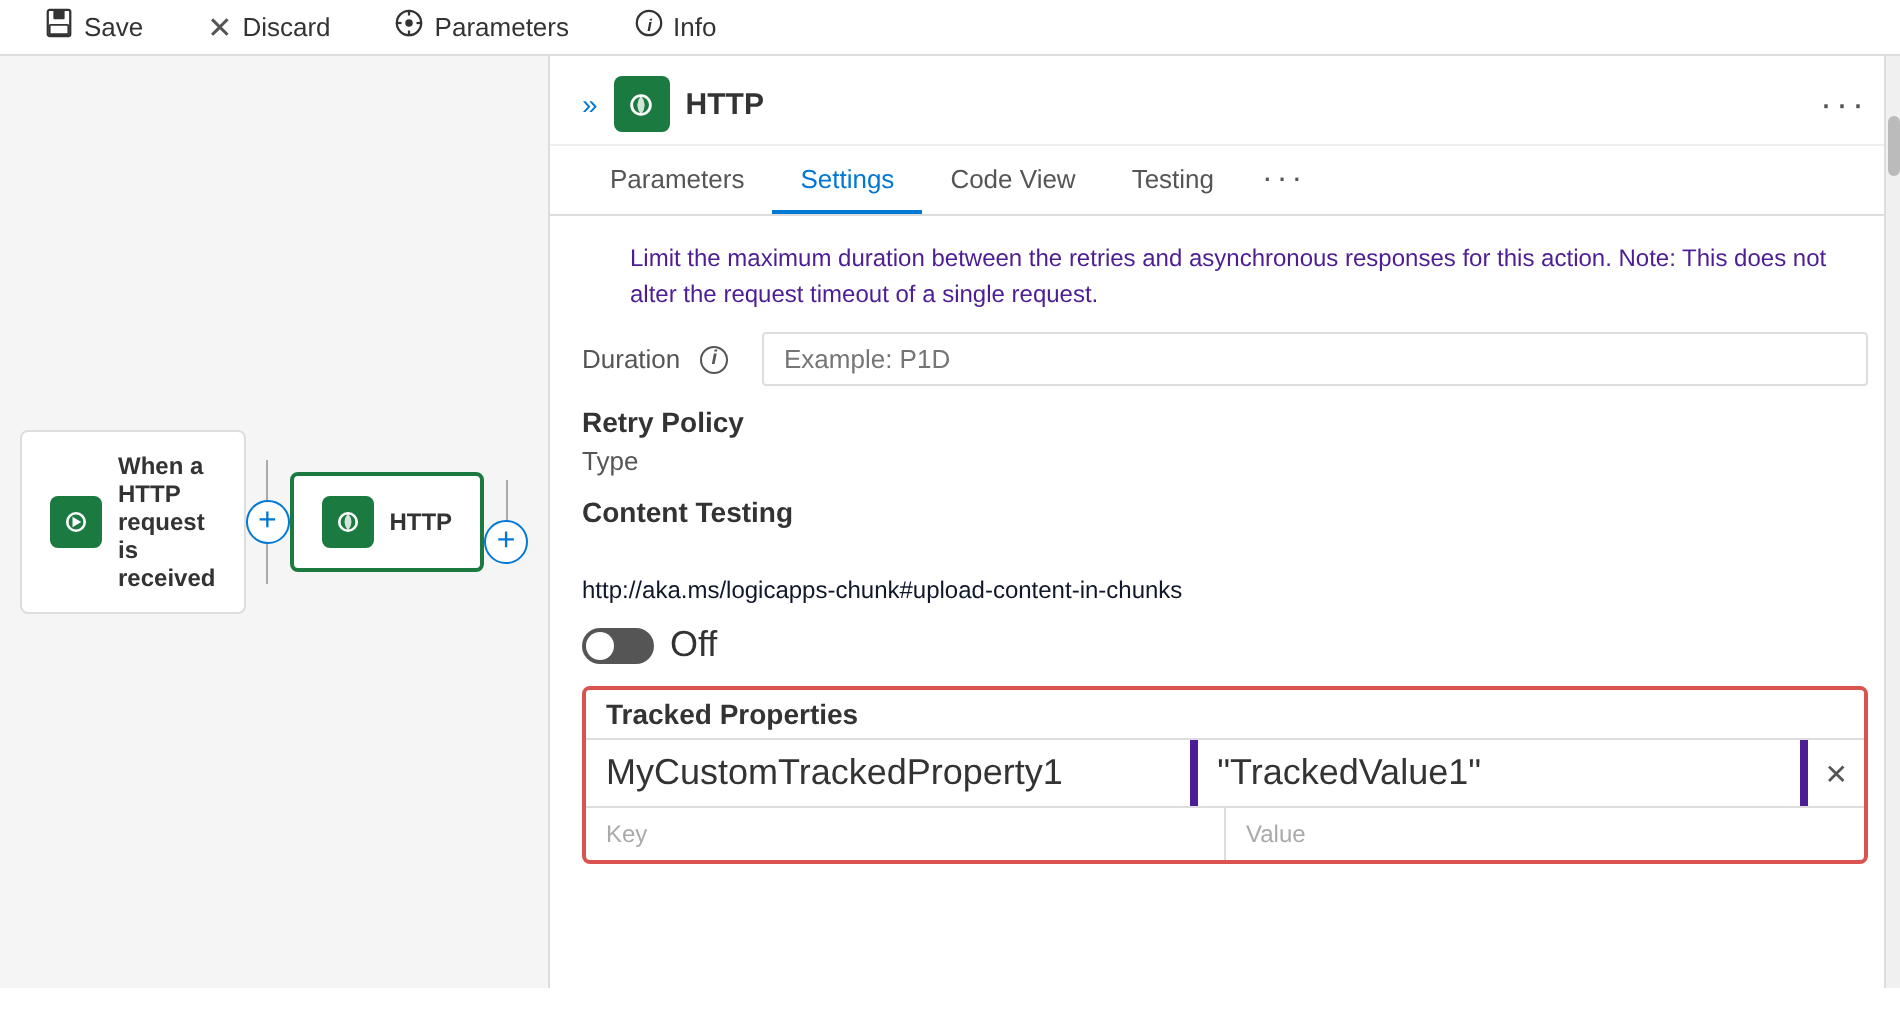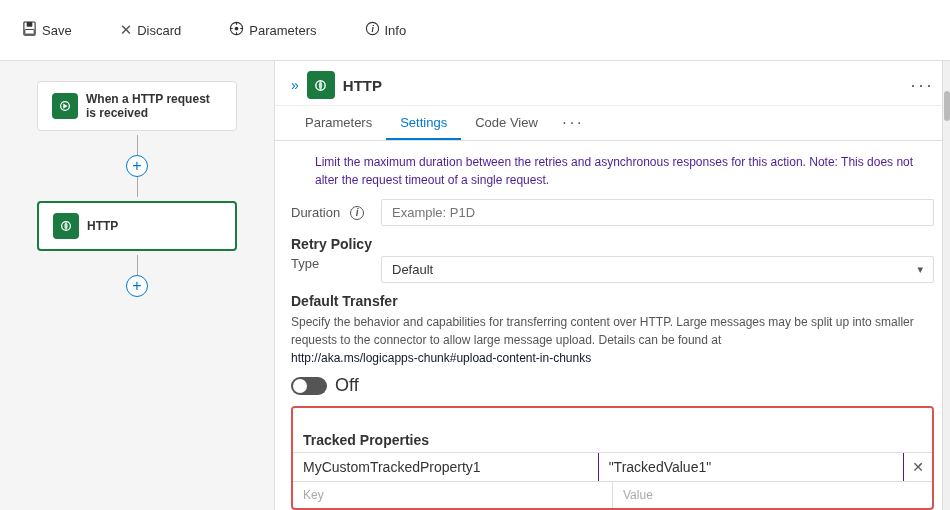--- a/index.html
+++ b/index.html
@@ -1,39 +1,39 @@
 <!DOCTYPE html>
 <html><head>
   <meta charset="utf-8">
   <style>
     * { box-sizing: border-box; margin: 0; padding: 0; }
     body { font-family: 'Segoe UI', Arial, sans-serif; font-size: 13px; background: #fff; color: #333; width: 950px; height: 510px; overflow: hidden; }
 
     
     .toolbar {
-      display: flex; align-items: center; gap: 36px;
+      display: flex; align-items: center; gap: 20px;
       padding: 8px 16px; border-bottom: 1px solid #ddd;
-      background: #fff; height: 61px;
+      background: #fff; height: 28px;
     }
     .toolbar-btn {
       display: flex; align-items: center; gap: 5px;
       cursor: pointer; font-size: 13px; color: #333;
       background: none; border: none; padding: 4px 6px;
     }
     .toolbar-icon { font-size: 15px; color: #555; }
 
     
     .main-layout {
       display: flex; height: calc(510px - 44px);
     }
 
     
     .left-panel {
       width: 275px; background: #f5f5f5; border-right: 1px solid #ddd;
-      display: flex; flex-direction: column; align-items: center;
+      display: flex; flex-direction: row; align-items: center;
       padding: 20px 10px; position: relative; flex-shrink: 0;
     }
 
     .flow-card {
       background: #fff; border: 1px solid #ddd; border-radius: 4px;
       padding: 10px 14px; width: 200px; display: flex; align-items: center; gap: 8px;
       font-size: 12px; font-weight: 600; color: #333; cursor: pointer;
     }
     .flow-card.http-card {
       border: 2px solid #1a7a3f; background: #fff;
@@ -96,21 +96,21 @@
     }
     .field-label { font-size: 13px; color: #555; min-width: 80px; display: flex; align-items: center; gap: 10px; }
     .field-input {
       flex: 1; border: 1px solid #ddd; border-radius: 2px;
       padding: 5px 10px; font-size: 13px; color: #4c1d95; background: #fff;
     }
 
     .section-title { font-size: 14px; font-weight: 700; color: #333; margin: 10px 0 4px 0; }
     .section-desc { font-size: 12px; color: #555; margin-bottom: 8px; line-height: 1.5; }
 
-    .select-row { display: flex; align-items: flex-start; gap: 10px; margin-bottom: 10px; }
+    .select-row { display: flex; align-items: flex-end; gap: 10px; margin-bottom: 10px; }
     .select-label { font-size: 13px; color: #555; min-width: 80px; }
     .select-control {
       flex: 1; border: 1px solid #ddd; border-radius: 2px;
       padding: 5px 10px; font-size: 13px; background: #fff;
       display: flex; align-items: center; justify-content: space-between; cursor: pointer;
     }
     .select-chevron { color: #555; font-size: 11px; }
 
     .link-text { color: #0f172a; font-size: 12px; cursor: pointer; text-decoration: none; }
 
@@ -125,27 +125,27 @@
     }
     .toggle-label { font-size: 18px; color: #333; }
 
     
     .tracked-props-section {
       border: 2px solid #d9534f; border-radius: 4px;
       margin-top: 8px; overflow: hidden;
     }
     .tracked-props-title {
       font-size: 14px; font-weight: 600; color: #333;
-      padding: 24px 10px 4px 10px; background: #fff;
+      padding: 4px 10px 4px 10px; background: #fff;
     }
     .tracked-props-row {
       display: flex; border-top: 1px solid #ddd;
     }
     .tracked-props-cell {
-      flex: 1; padding: 6px 10px; font-size: 14px; border-right: 1px solid #4c1d95;
+      flex: 1; padding: 6px 10px; font-size: 18px; border-right: 4px solid #4c1d95;
     }
     .tracked-props-cell:last-child { border-right: none; }
     .tracked-props-actions {
       display: flex; align-items: center; padding: 0 8px; background: #fff;
     }
     .delete-btn { color: #555; cursor: pointer; font-size: 14px; border: none; background: none; }
     .placeholder-row { display: flex; border-top: 1px solid #ddd; }
     .placeholder-cell {
       flex: 1; padding: 6px 10px; font-size: 12px; color: #aaa; border-right: 1px solid #ddd;
     }
@@ -261,48 +261,46 @@
     <div class="tabs">
       <div class="tab">
         <span>Parameters</span>
       </div>
       <div class="tab active">
         <span>Settings</span>
       </div>
       <div class="tab">
         <span>Code View</span>
       </div>
+      <div class="tab">
+        <span>Testing</span>
+      </div>
       <div class="tab-more">···</div>
     </div>
 
     <div class="content">
 
       <p class="description-text">Limit the maximum duration between the retries and asynchronous responses for this action. Note: This does not alter the request timeout of a single request.</p>
 
       <div class="field-row">
         <span class="field-label">
           <span>Duration</span>
           <span class="info-icon">i</span>
         </span>
         <input class="field-input" placeholder="Example: P1D" style="">
       </div>
 
       <div class="section-title">Retry Policy</div>
 
       <div class="select-row">
         <span class="select-label">Type</span>
-        <div class="select-control">
-          <span>Default</span>
-          <span class="select-chevron">▾</span>
-        </div>
-      </div>
-
-      <div class="section-title">Default Transfer</div>
+      </div>
+
+      <div class="section-title">Content Testing</div>
       <p class="section-desc">
-        <span>Specify the behavior and capabilities for transferring content over HTTP. Large messages may be split up into smaller requests to the connector to allow large message upload. Details can be found at</span>
         <br>
         <a class="link-text">http://aka.ms/logicapps-chunk#upload-content-in-chunks</a>
       </p>
 
       <div class="toggle-row">
         <div class="toggle">
           <div class="toggle-thumb"></div>
         </div>
         <span class="toggle-label">Off</span>
       </div>

